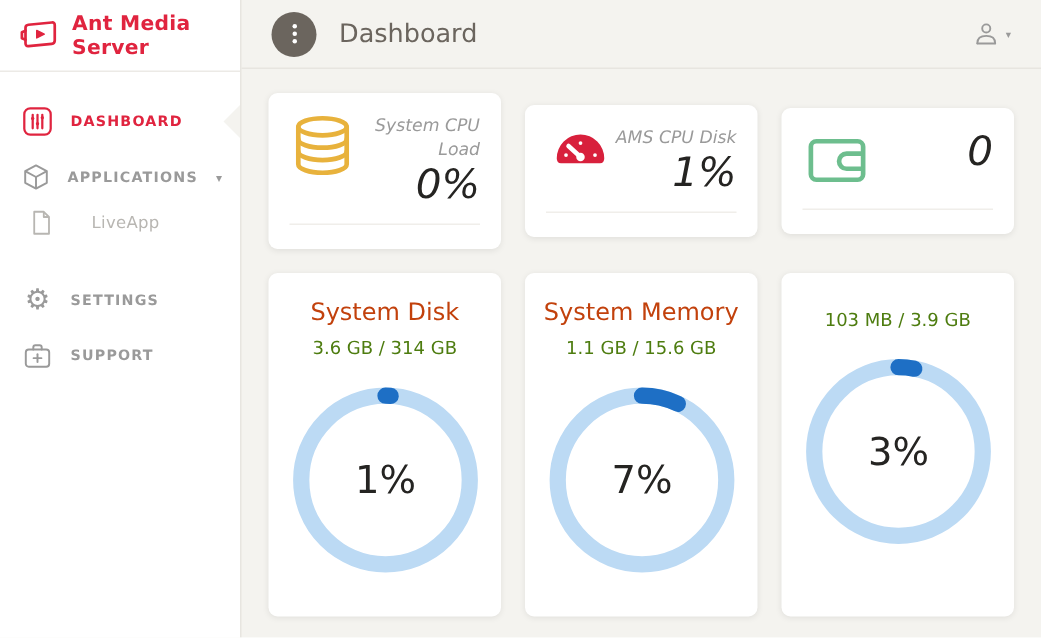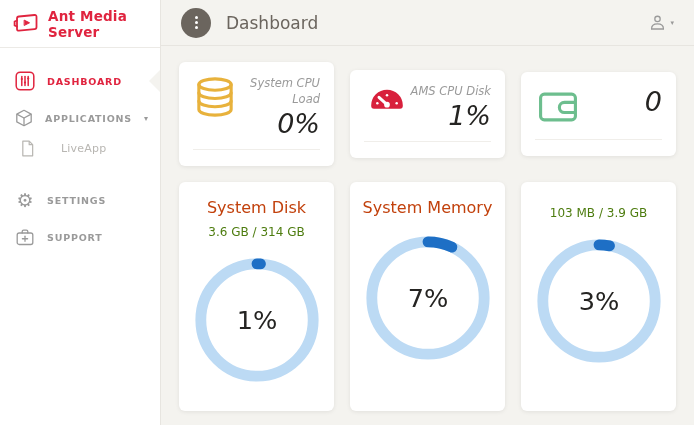--- a/index.html
+++ b/index.html
@@ -233,20 +233,21 @@
             <svg width="138" height="138" viewBox="0 0 140 140">
               <circle cx="70" cy="70" r="57" fill="none" stroke="#bcdaf4" stroke-width="11"></circle>
               <circle cx="70" cy="70" r="57" fill="none" stroke="#1e6fc5" stroke-width="11" stroke-linecap="round" transform="rotate(-90 70 70)" stroke-dasharray="3.581415625092364 358.1415625092364"></circle>
               <text x="70" y="79" text-anchor="middle" class="donut-pct">1%</text>
             </svg>
           </div>
         </div>
 
         <div class="donut-card">
           <div class="donut-title">System Memory</div>
+          <div class="donut-sub">1.1 GB / 15.6 GB</div>
           <div class="donut-wrap">
             <svg width="138" height="138" viewBox="0 0 140 140">
               <circle cx="70" cy="70" r="57" fill="none" stroke="#bcdaf4" stroke-width="11"></circle>
               <circle cx="70" cy="70" r="57" fill="none" stroke="#1e6fc5" stroke-width="11" stroke-linecap="round" transform="rotate(-90 70 70)" stroke-dasharray="25.06990937564655 358.1415625092364"></circle>
               <text x="70" y="79" text-anchor="middle" class="donut-pct">7%</text>
             </svg>
           </div>
         </div>
 
         <div class="donut-card">

